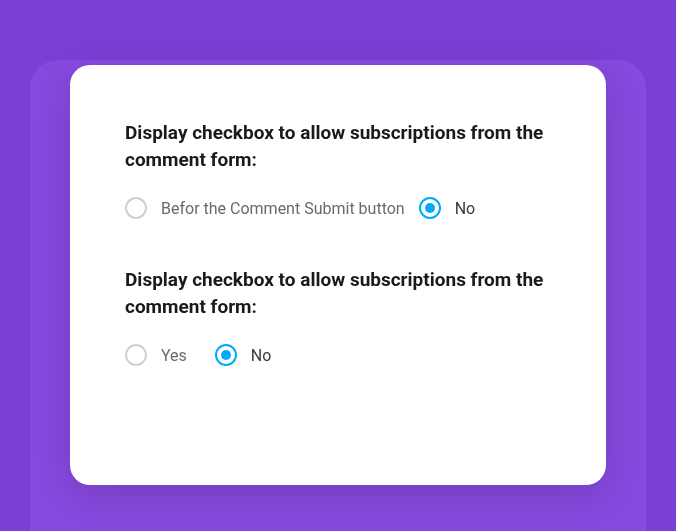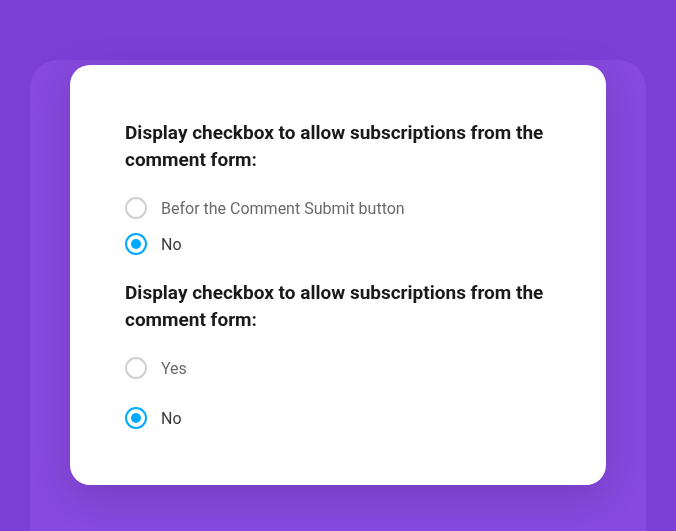--- a/index.html
+++ b/index.html
@@ -46,27 +46,27 @@
     }
     .section-title {
       font-size: 19px;
       font-weight: 700;
       color: #1a1a1a;
       line-height: 1.4;
       margin-bottom: 24px;
     }
     .radio-group-vertical {
       display: flex;
-      flex-direction: column;
+      flex-direction: row;
       gap: 14px;
-      margin-bottom: 25px;
+      margin-bottom: 48px;
     }
     .radio-group-horizontal {
       display: flex;
-      flex-direction: column;
+      flex-direction: row;
       gap: 28px;
     }
     .radio-option {
       display: flex;
       align-items: center;
       gap: 14px;
       cursor: pointer;
     }
     .radio-circle {
       width: 22px;

